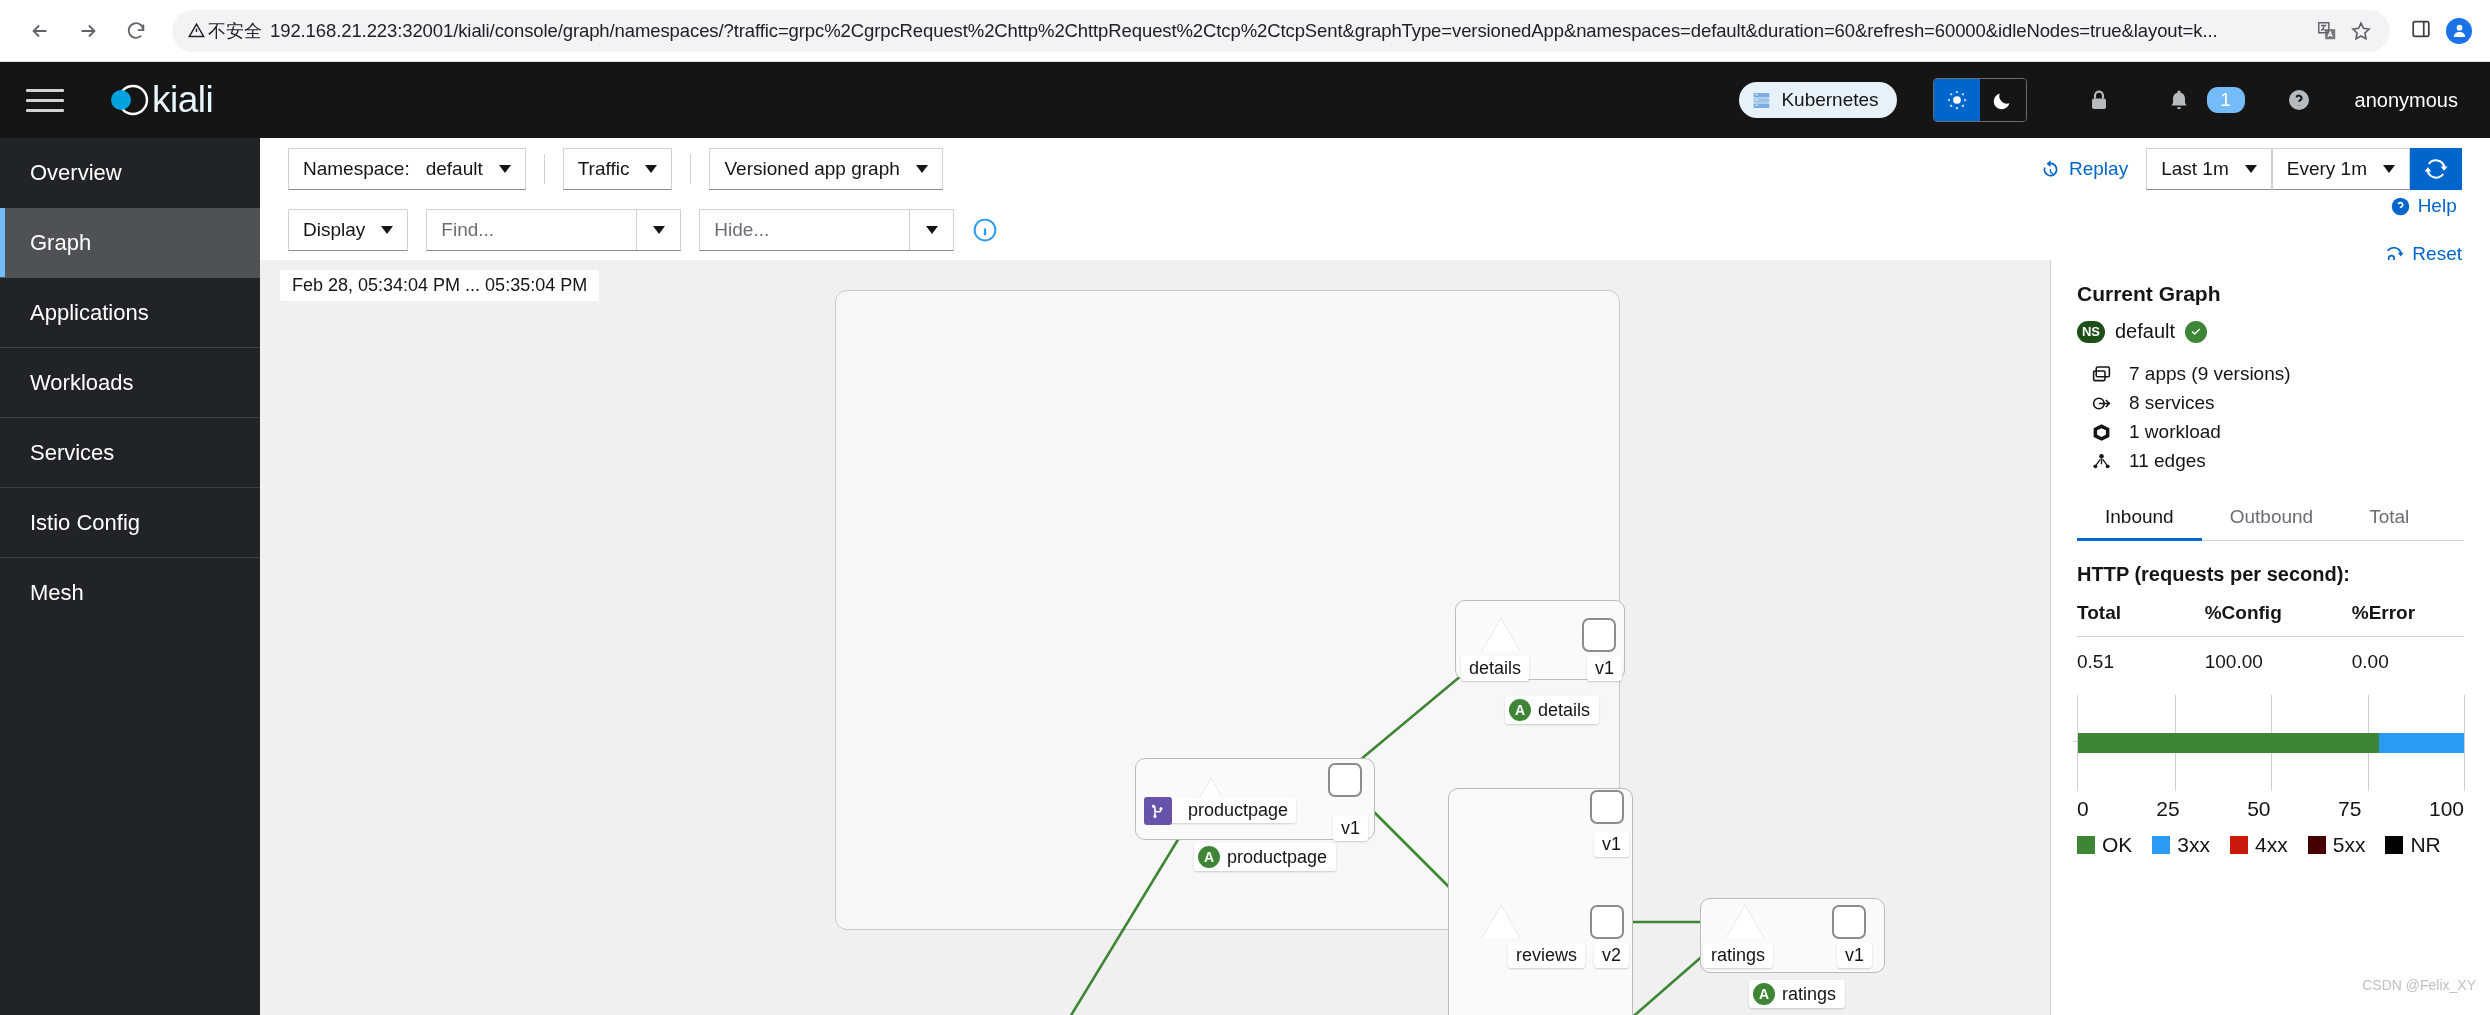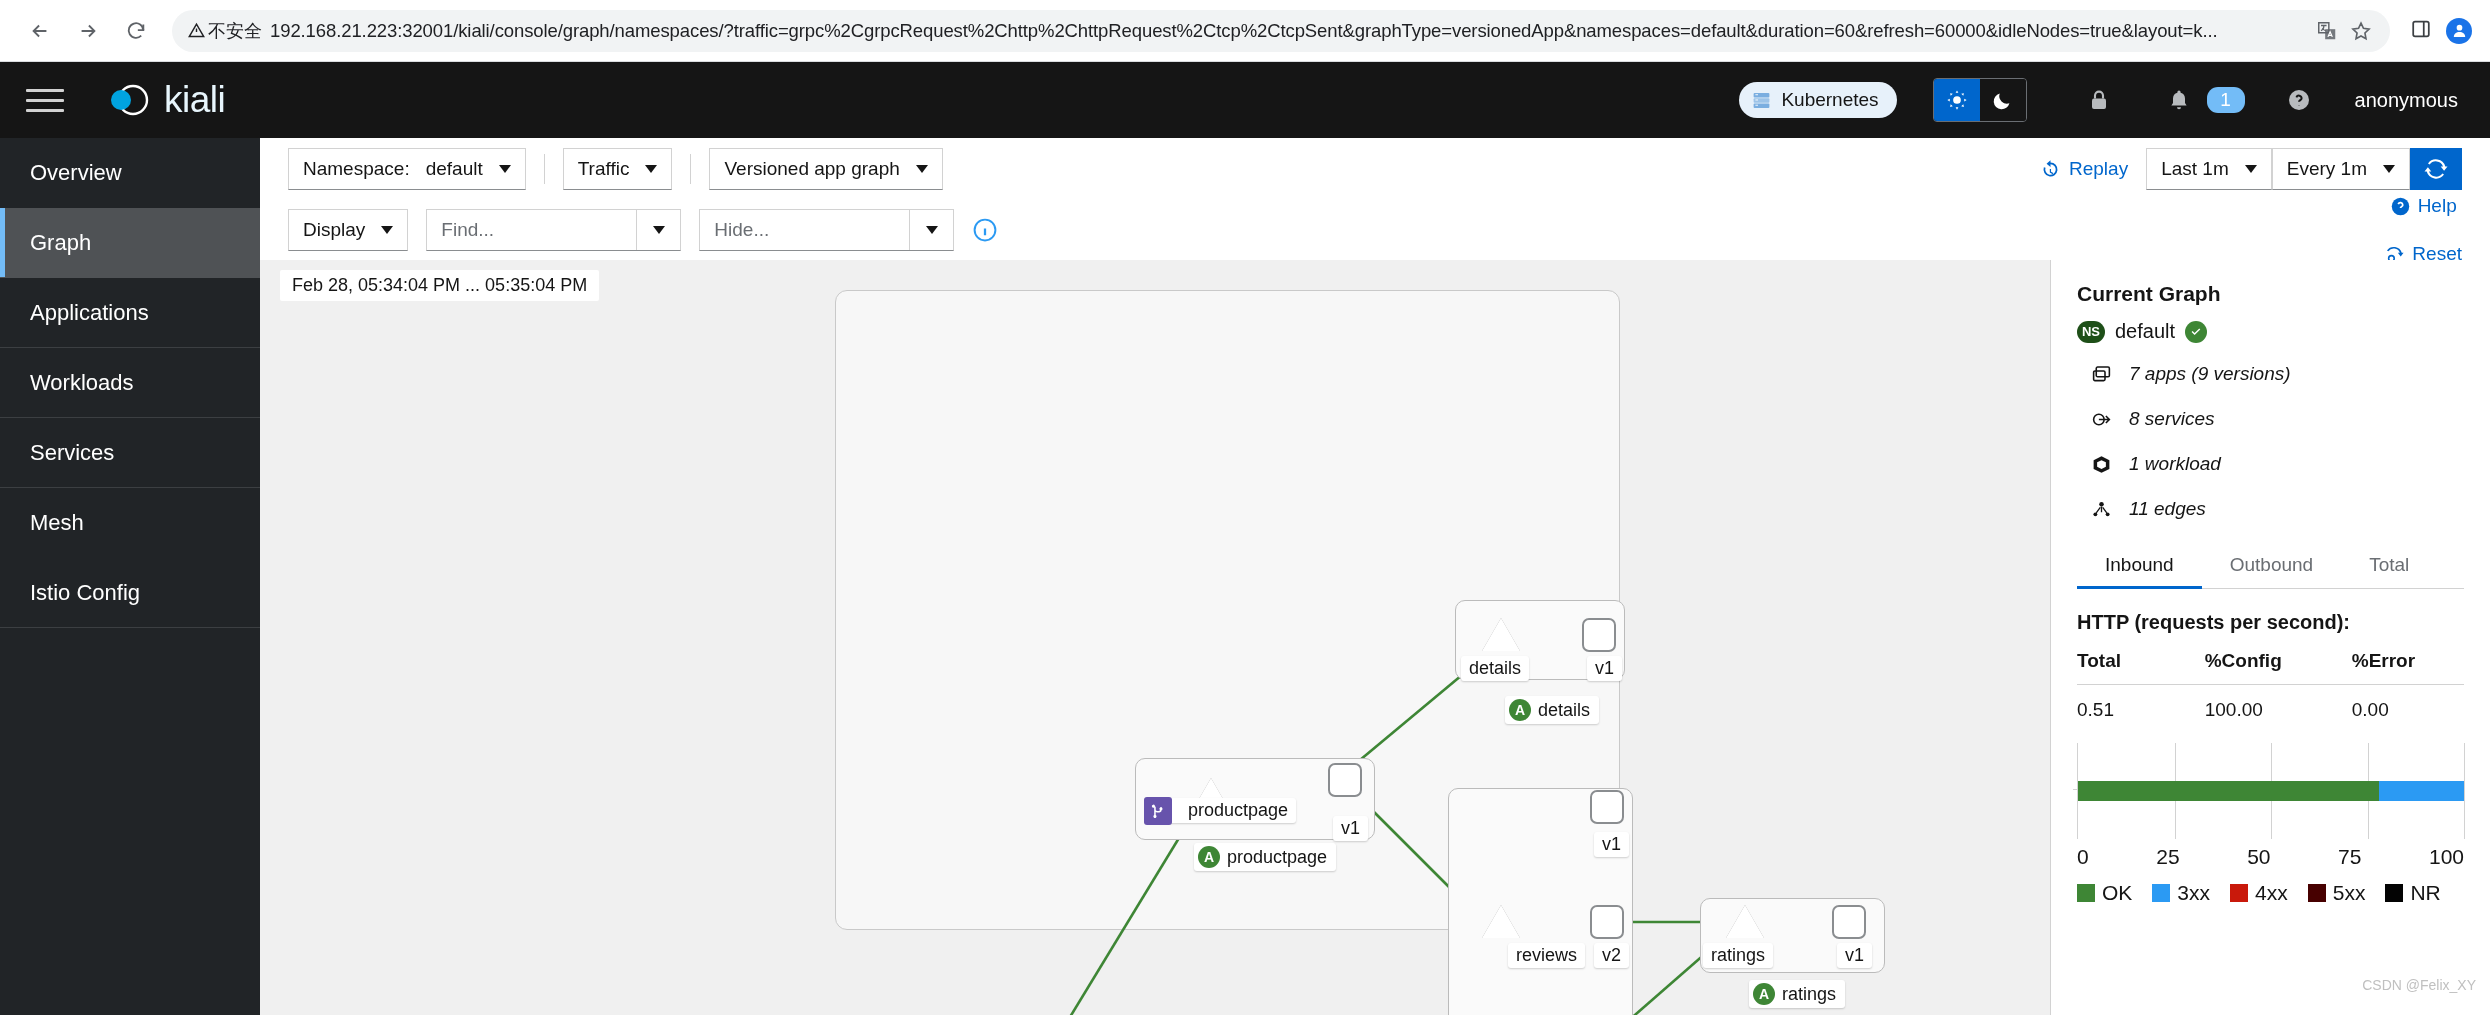--- a/index.html
+++ b/index.html
@@ -50,21 +50,21 @@
 
   
   .masthead {
     height: 76px; background: #151515;
     display: flex; align-items: center;
     padding: 0 26px; gap: 26px;
   }
   .hamburger { width: 38px; height: 38px; display: flex; flex-direction: column;
     justify-content: center; gap: 7px; flex: none; }
   .hamburger span { display:block; height: 3px; background: #d2d2d2; border-radius: 1px; }
-  .brand { display: flex; align-items: center; gap: 12px; margin-left: 14px; }
+  .brand { display: flex; align-items: center; margin-left: 14px; }
   .brand-mark { width: 48px; height: 48px; flex: none; }
   .brand-text { font-size: 37px; color: #e8f6fd; font-weight: 400; letter-spacing: -0.5px;
     font-family: "Liberation Sans", sans-serif; }
   .mast-spacer { flex: 1; }
   .mast-right { display: flex; align-items: center; gap: 0px; }
   .k8s-chip {
     display: flex; align-items: center; gap: 9px;
     background: #e7f1fa; border-radius: 18px;
     padding: 7px 18px 7px 12px; color: #151515; font-size: 19px;
     margin-right: 36px;
@@ -176,21 +176,21 @@
     font-weight: 700; flex: none; }
 
   
   .panel { width: 440px; flex: none; background: #fff; border-left: 1px solid #d2d2d2;
     padding: 22px 26px; }
   .panel-h { font-size: 21px; font-weight: 700; color: #151515; margin-bottom: 14px; }
   .panel-ns { display: flex; align-items: center; gap: 10px; font-size: 20px; color:#151515;text-align:right; }
   .check-g { width: 22px; height: 22px; border-radius: 50%; background: #3e8635;
     display:flex; align-items:center; justify-content:center; }
   .check-g svg { width: 14px; height: 14px; fill: #fff; }
-  .stats { margin: 20px 0 0 12px; display: flex; flex-direction: column; gap: 23px; font-style: italic; }
+  .stats { margin: 20px 0 0 12px; display: flex; flex-direction: column; gap: 7px; }
   .stat-row { display: flex; align-items: center; gap: 16px; font-size: 19px; color:#151515; }
   .stat-ic { width: 24px; display:flex; align-items:center; justify-content:center; }
   .stat-ic svg { width: 21px; height: 21px; fill: #151515; }
   .tabs { display: flex; border-bottom: 1px solid #d2d2d2; margin-top: 22px; }
   .tab { padding: 12px 28px; font-size: 19px; color: #6a6e73; position: relative; }
   .tab.active { color: #151515; }
   .tab.active::after { content:""; position:absolute; left:0; right:0; bottom:-1px;
     height: 3px; background: #0066cc; }
   .http-h { font-size: 20px; font-weight: 700; color:#151515; margin: 22px 0 16px; }
   .tbl { width: 100%; border-collapse: collapse; }
@@ -351,25 +351,25 @@
       </div>
     <div class="side-item sep">
       <span>Applications</span>
       </div>
     <div class="side-item sep">
       <span>Workloads</span>
       </div>
     <div class="side-item sep">
       <span>Services</span>
       </div>
+    <div class="side-item sep">
+      <span>Istio Config</span>
+      </div>
     <div class="side-item">
       <span>Mesh</span>
-      </div>
-    <div class="side-item sep">
-      <span>Istio Config</span>
       </div>
   </nav>
 
   <div class="main">
 
     <div class="toolbar-row1">
       <div class="tb-select">
         <span>Namespace:</span>
         <span>default</span>
         <span class="caret"></span>

